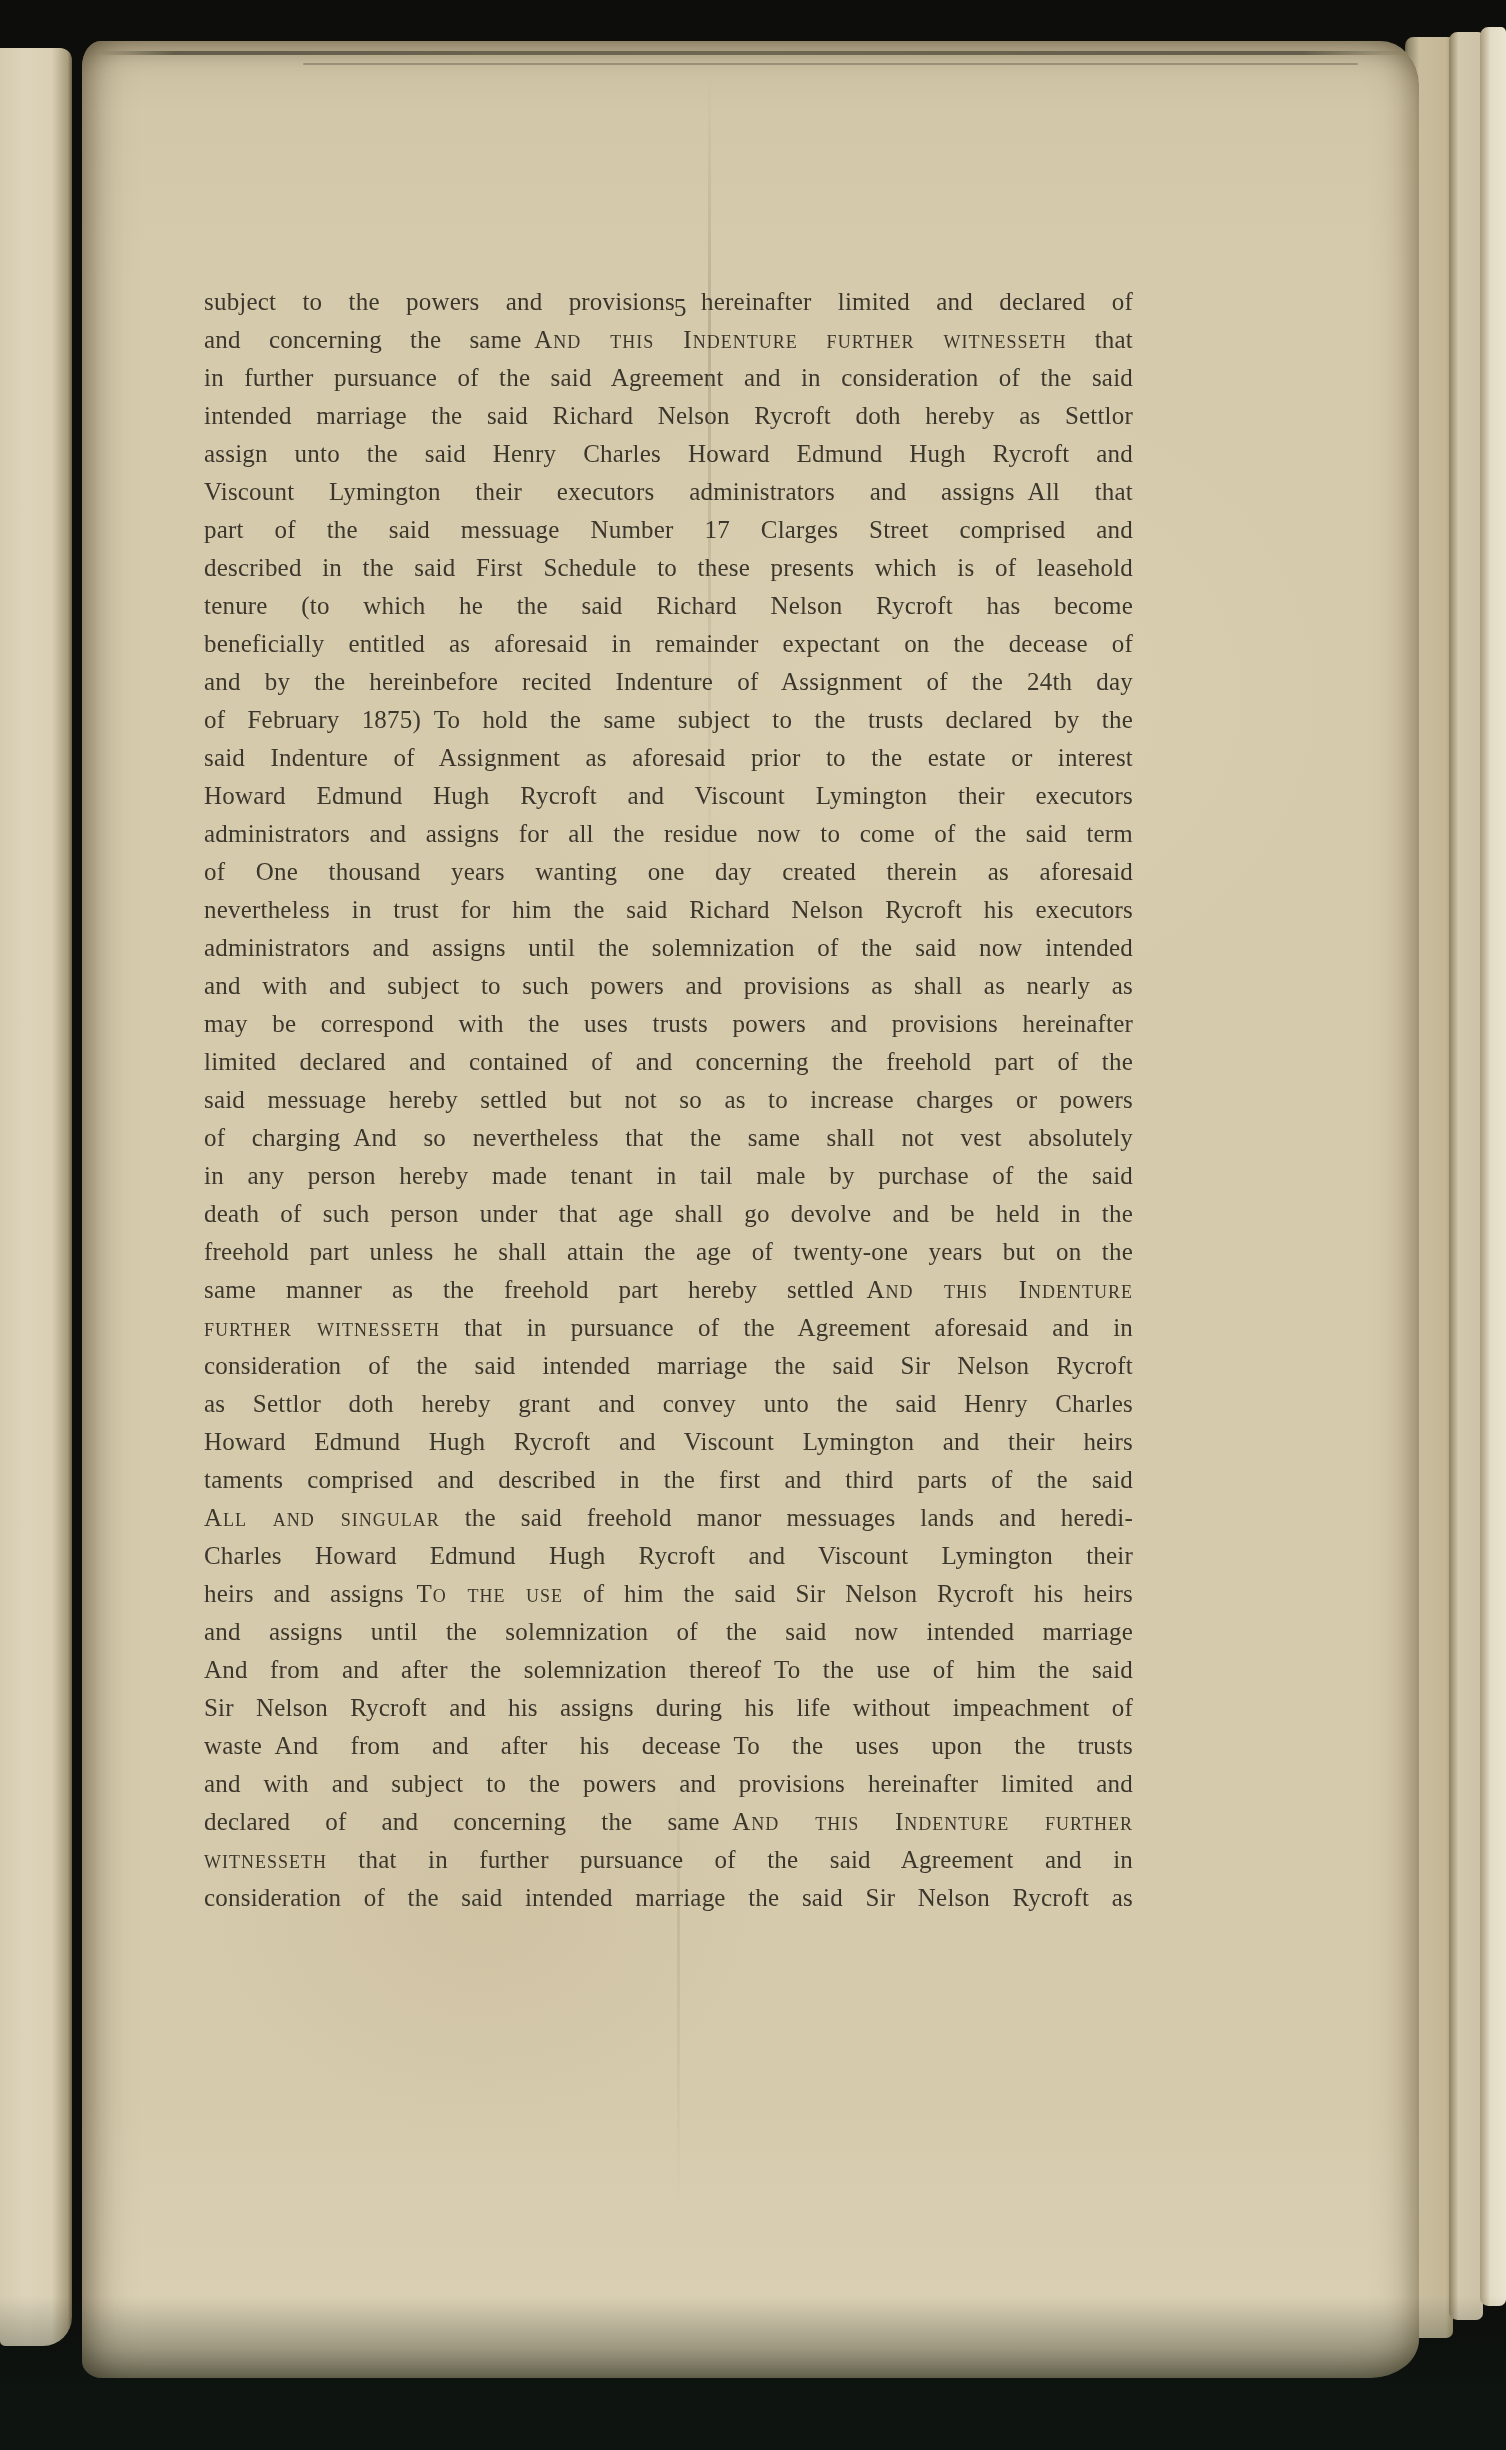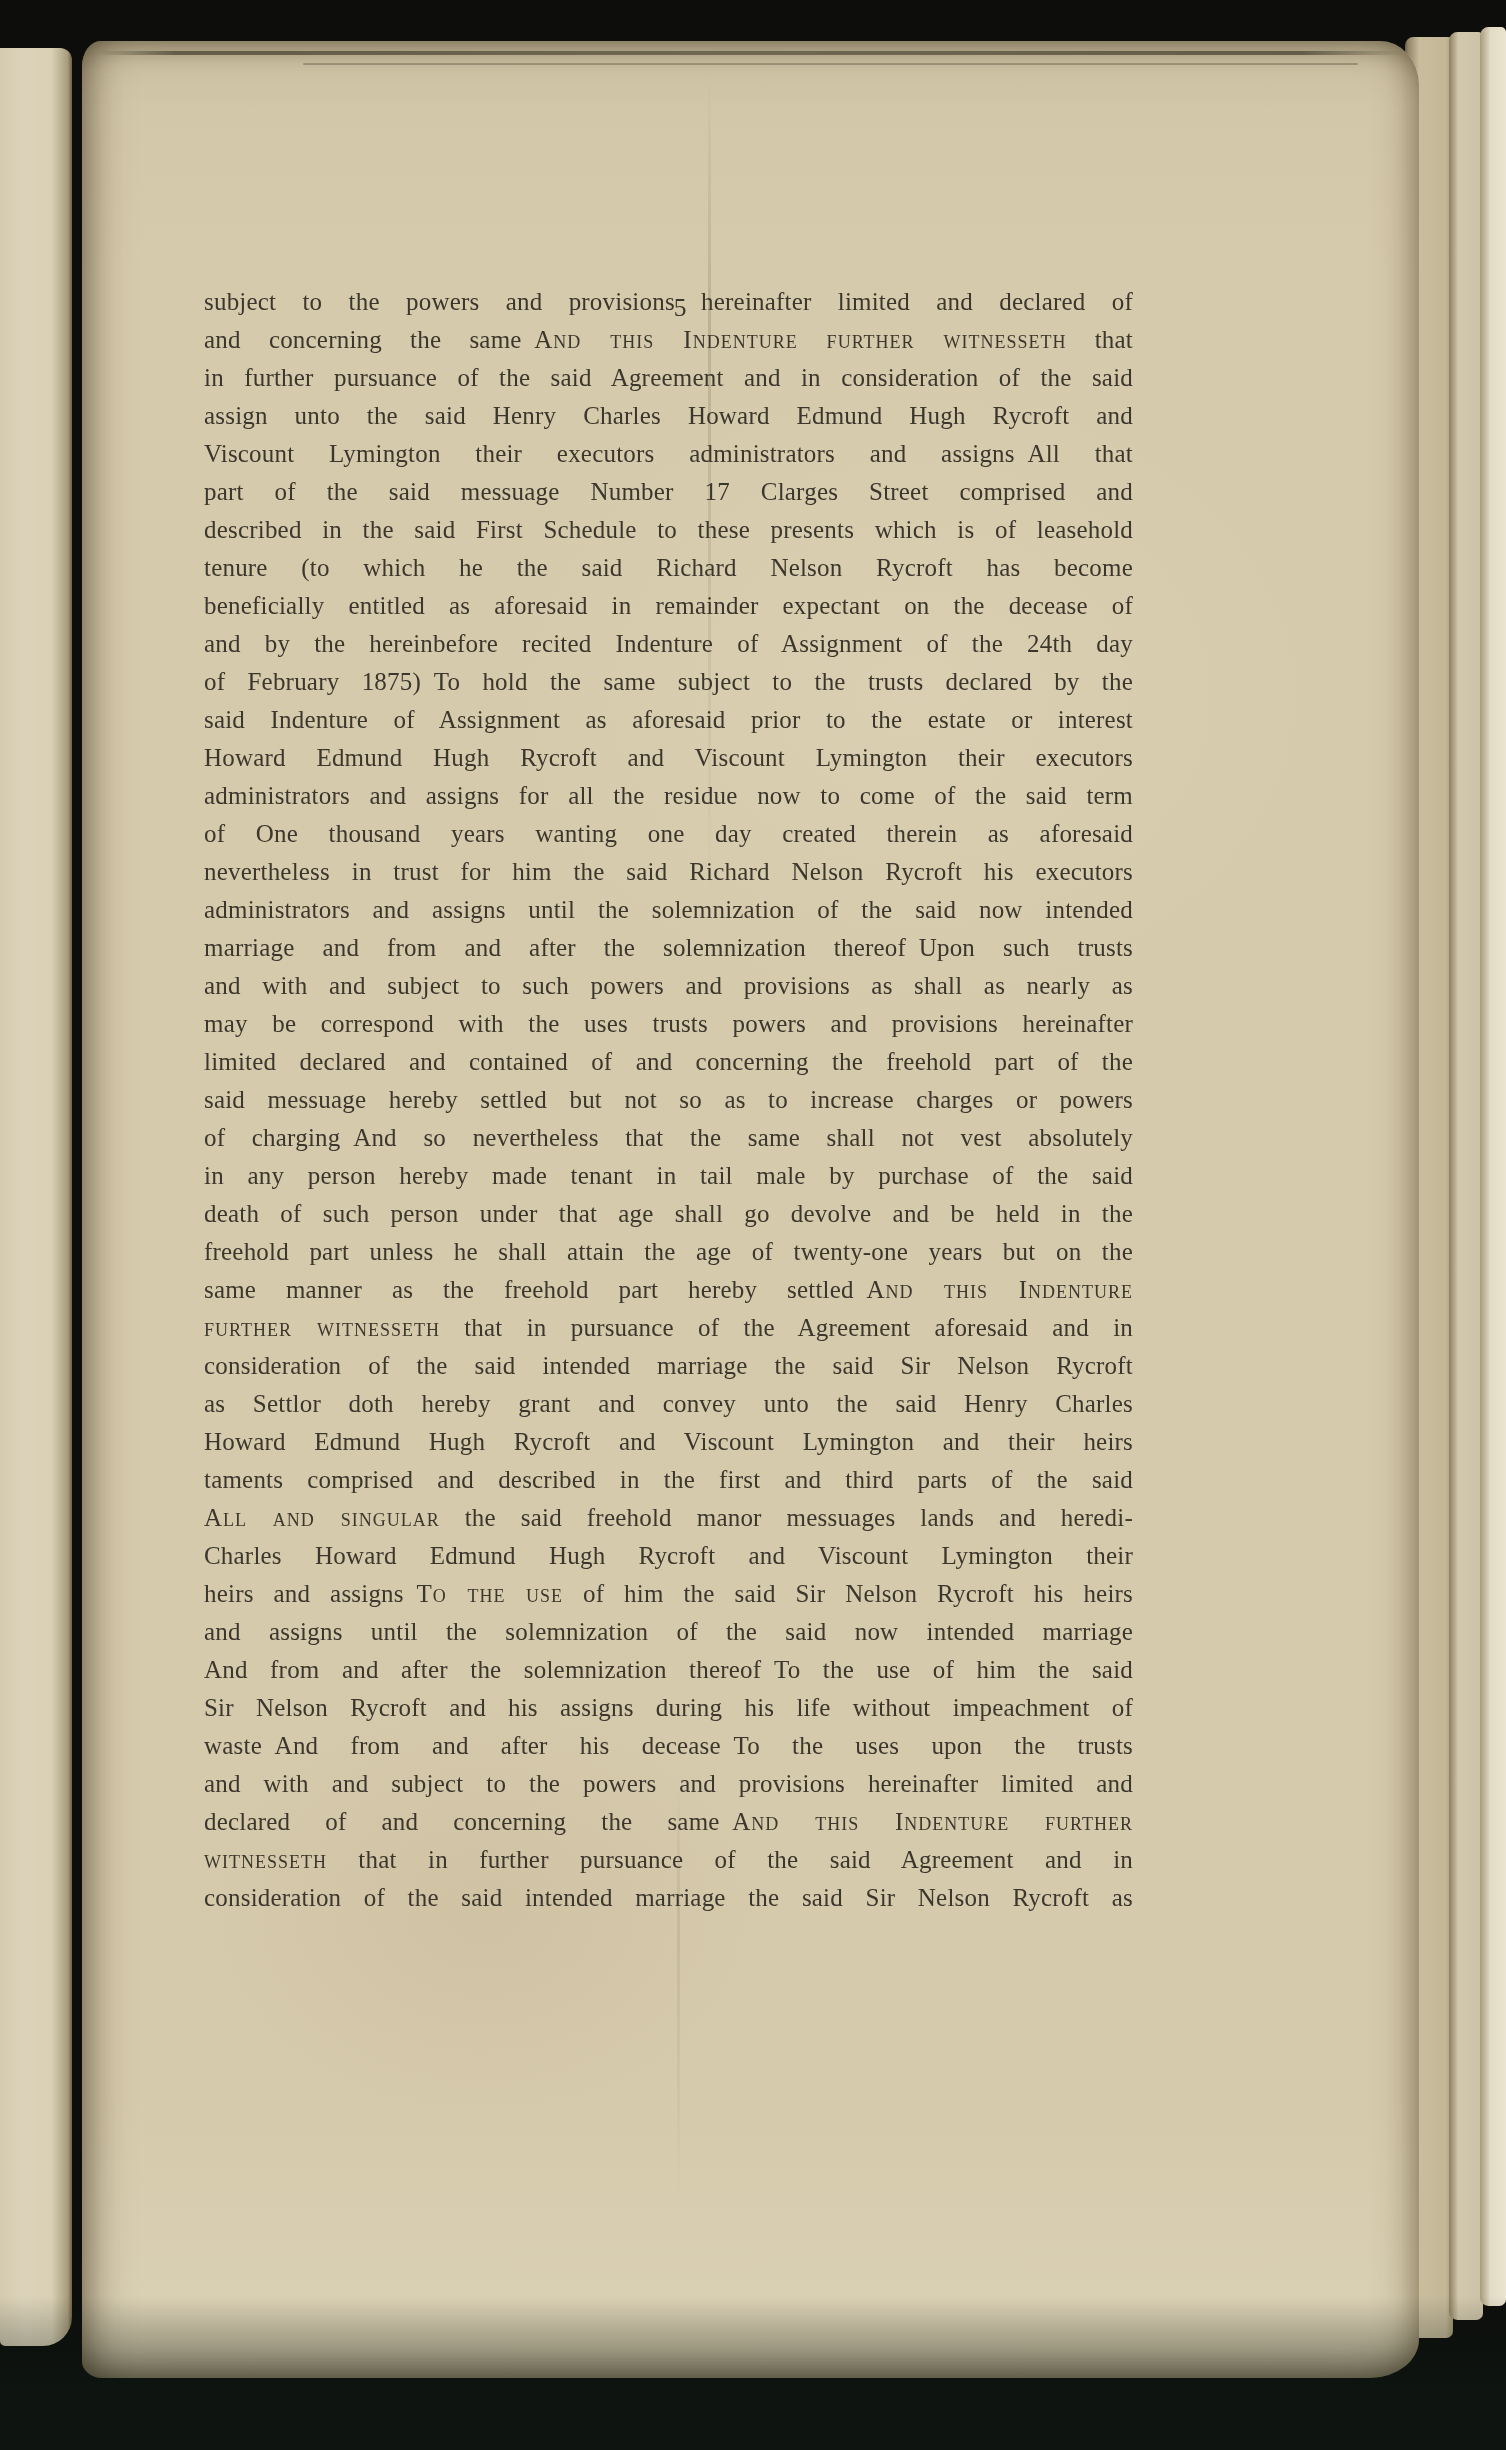--- a/index.html
+++ b/index.html
@@ -109,35 +109,35 @@
 <div class="main-page">
   <div class="top-edge-line"></div>
   <div class="top-edge-line2"></div>
   <div class="crease crease-1"></div>
   <div class="crease crease-2"></div>
   <div class="page-number">5</div>
   <div class="text-block" id="text-block">
       <div class="line"><span>subject to the powers and provisions hereinafter limited and declared of</span></div>
       <div class="line"><span>and concerning the same </span><span class="sc">And this Indenture further witnesseth</span><span> that</span></div>
       <div class="line"><span>in further pursuance of the said Agreement and in consideration of the said</span></div>
+      <div class="line"><span>intended marriage the said Richard Nelson Rycroft doth hereby as Settlor</span></div>
       <div class="line"><span>assign unto the said Henry Charles Howard Edmund Hugh Rycroft and</span></div>
       <div class="line"><span>Viscount Lymington their executors administrators and assigns All that</span></div>
       <div class="line"><span>part of the said messuage Number 17 Clarges Street comprised and</span></div>
       <div class="line"><span>described in the said First Schedule to these presents which is of leasehold</span></div>
       <div class="line"><span>tenure (to which he the said Richard Nelson Rycroft has become</span></div>
       <div class="line"><span>beneficially entitled as aforesaid in remainder expectant on the decease of</span></div>
       <div class="line"><span>and by the hereinbefore recited Indenture of Assignment of the 24th day</span></div>
       <div class="line"><span>of February 1875) To hold the same subject to the trusts declared by the</span></div>
       <div class="line"><span>said Indenture of Assignment as aforesaid prior to the estate or interest</span></div>
       <div class="line"><span>Howard Edmund Hugh Rycroft and Viscount Lymington their executors</span></div>
       <div class="line"><span>administrators and assigns for all the residue now to come of the said term</span></div>
       <div class="line"><span>of One thousand years wanting one day created therein as aforesaid</span></div>
       <div class="line"><span>nevertheless in trust for him the said Richard Nelson Rycroft his executors</span></div>
       <div class="line"><span>administrators and assigns until the solemnization of the said now intended</span></div>
-      <div class="line"><span>marriage and from and after the solemnization thereof Upon such trusts</span></div>
       <div class="line"><span>and with and subject to such powers and provisions as shall as nearly as</span></div>
       <div class="line"><span>may be correspond with the uses trusts powers and provisions hereinafter</span></div>
       <div class="line"><span>limited declared and contained of and concerning the freehold part of the</span></div>
       <div class="line"><span>said messuage hereby settled but not so as to increase charges or powers</span></div>
       <div class="line"><span>of charging And so nevertheless that the same shall not vest absolutely</span></div>
       <div class="line"><span>in any person hereby made tenant in tail male by purchase of the said</span></div>
       <div class="line"><span>death of such person under that age shall go devolve and be held in the</span></div>
       <div class="line"><span>freehold part unless he shall attain the age of twenty-one years but on the</span></div>
       <div class="line"><span>same manner as the freehold part hereby settled </span><span class="sc">And this Indenture</span></div>
       <div class="line"><span class="sc">further witnesseth</span><span> that in pursuance of the Agreement aforesaid and in</span></div>

